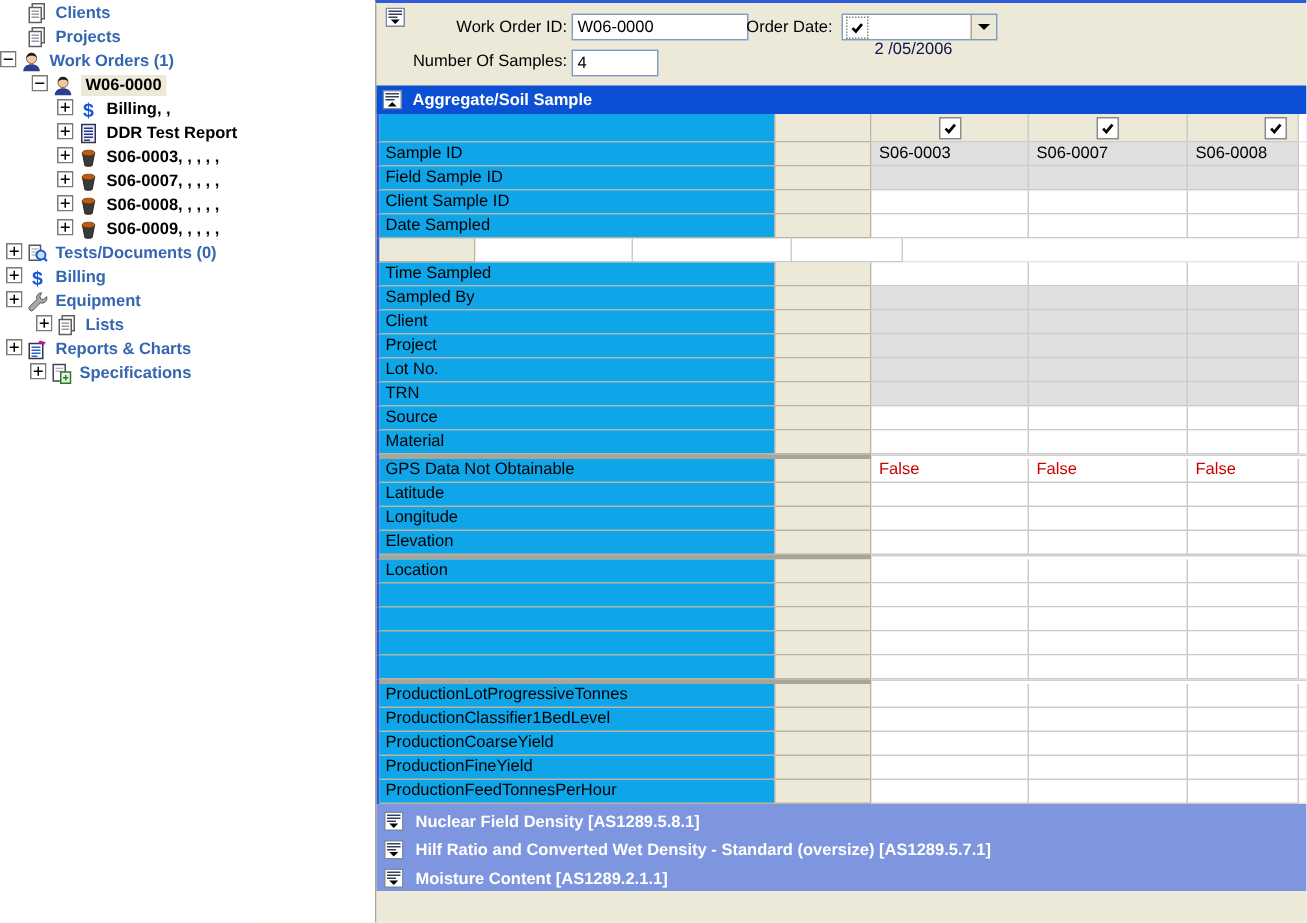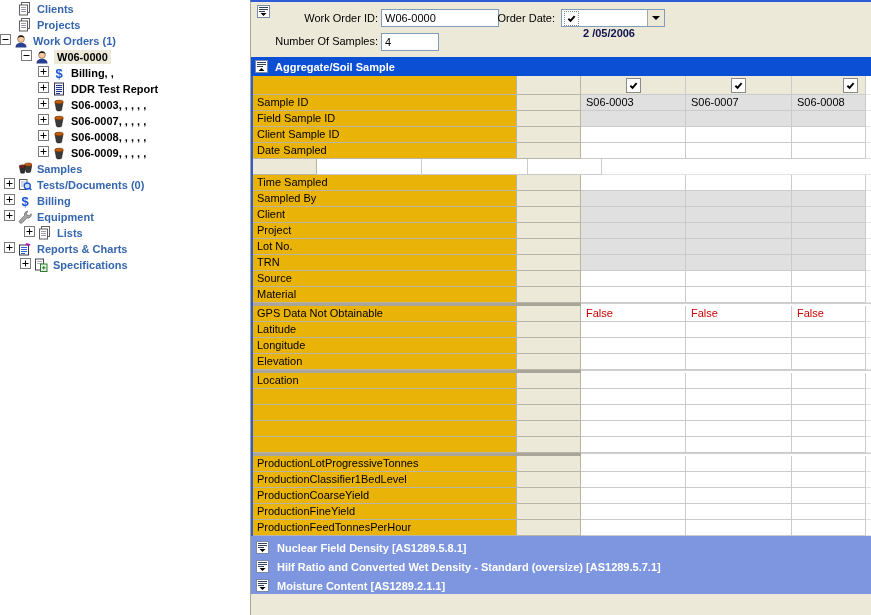--- a/index.html
+++ b/index.html
@@ -37,39 +37,39 @@
     position:absolute;height:14px;border:1px solid #7F9DB9;background:#fff;
     font-family:"Liberation Sans",sans-serif;font-size:11px;padding:1px 3px;color:#000;
   }
   #wo-input{left:130px;top:7px;width:110px;}
   #ns-input{left:130px;top:31px;width:50px;}
   .datepicker{
     position:absolute;left:310px;top:7px;width:104px;height:18px;background:#fff;
     border:1px solid #7F9DB9;box-sizing:border-box;display:flex;align-items:center;
   }
   .dp-check{width:13px;height:13px;margin-left:2px;border:1px dotted #888;flex:none;display:flex;align-items:center;justify-content:center;}
-  .dp-text{flex:1;padding-left:4px;color:#10124f;font-weight:bold;margin-top:30px;}
+  .dp-text{flex:1;padding-left:4px;color:#10124f;font-weight:normal;margin-top:30px;}
   .dp-btn{width:16px;height:16px;background:#ECE9D8;border-left:1px solid #aca899;
     display:flex;align-items:center;justify-content:center;flex:none;}
   .dp-arrow{width:0;height:0;border-left:4px solid transparent;border-right:4px solid transparent;border-top:4px solid #000;}
   .panelbtn{width:13px;height:13px;flex:none;}
   .panelbtn svg{display:block;}
   .collapse-top{position:absolute;left:6px;top:3px;}
   
   .aggbar{
     height:19px;background:#0B50D4;color:#fff;font-weight:bold;
     display:flex;align-items:center;flex:none;padding-left:4px;gap:7px;
   }
   
   .grid{flex:none;background:#ECE9D8;}
   .grow{display:flex;height:16px;}
   .grow.cbrow{height:19px;}
   .edge{width:2px;background:#2E5BD8;flex:none;}
   .c{box-sizing:border-box;flex:none;overflow:hidden;line-height:13px;}
-  .lab{width:264px;background:#eab308;border-right:1px solid #b9b5a6;border-bottom:1px solid #b9b5a6;padding:1px 2px 0 4px;color:#000;}
+  .lab{width:264px;background:#0ea5e9;border-right:1px solid #b9b5a6;border-bottom:1px solid #b9b5a6;padding:1px 2px 0 4px;color:#000;}
   .sp{width:64px;background:#ECE9D8;border-right:1px solid #b9b5a6;border-bottom:1px solid #b9b5a6;}
   .v{width:105px;background:#fff;border-right:1px solid #cbcbcb;border-bottom:1px solid #cbcbcb;padding:1px 2px 0 5px;color:#000;}
   .v.gray{background:#E0E0E0;}
   .v.red{color:#CC0000;}
   .v.cb{background:#ECE9D8;display:flex;align-items:center;justify-content:center;padding:0;}
   .v.cb.right{justify-content:flex-end;padding-right:7px;}
   .sliver{flex:1;background:#fff;border-bottom:1px solid #e4e4e4;}
   .sep{height:3px;display:flex;}
   .sep .sedge{width:2px;background:#2E5BD8;flex:none;}
   .sep .slab{width:328px;background:#a9a599;flex:none;}
@@ -221,36 +221,20 @@
       </span>
       <span class="ticon">
         <svg width="14" height="14" viewBox="0 0 14 14">
           <path d="M3 4.4h8l-1.5 7.8c-.1.9-4.9.9-5 0z" fill="#3a3a3a" stroke="#1a1a1a" stroke-width=".6"></path>
           <ellipse cx="7" cy="4" rx="4.3" ry="1.9" fill="#c05a10" stroke="#5a2d00" stroke-width=".5"></ellipse>
         </svg>
       </span>
       <span class="tlabel black">S06-0009, , , , ,</span>
     </div>
     <div class="trow" style="padding-left: 4px;">
-      <span class="texp"></span>
-      <span class="ticon">
-        <svg width="14" height="14" viewBox="0 0 14 14">
-          <g transform="translate(-1,1) scale(.8)">
-            <path d="M3 4.4h8l-1.5 7.8c-.1.9-4.9.9-5 0z" fill="#303030" stroke="#1a1a1a" stroke-width=".6"></path>
-            <ellipse cx="7" cy="4" rx="4.3" ry="1.9" fill="#7a1f1f" stroke="#5a2d00" stroke-width=".5"></ellipse>
-          </g>
-          <g transform="translate(4,-1) scale(.9)">
-            <path d="M3 4.4h8l-1.5 7.8c-.1.9-4.9.9-5 0z" fill="#3a3a3a" stroke="#1a1a1a" stroke-width=".6"></path>
-            <ellipse cx="7" cy="4" rx="4.3" ry="1.9" fill="#c05a10" stroke="#5a2d00" stroke-width=".5"></ellipse>
-          </g>
-        </svg>
-      </span>
-      <span class="tlabel blue">Samples</span>
-    </div>
-    <div class="trow" style="padding-left: 4px;">
       <span class="texp">
         <svg width="11" height="11" viewBox="0 0 11 11">
           <rect x="0.5" y="0.5" width="10" height="10" fill="#fff" stroke="#7a7a7a"></rect>
           <path d="M2.5 5.5h6M5.5 2.5v6" stroke="#000"></path>
         </svg>
       </span>
       <span class="ticon">
         <svg width="14" height="14" viewBox="0 0 14 14">
           <rect x="1.5" y="1.5" width="7.5" height="10" fill="#fff" stroke="#556"></rect>
           <path d="M3 4h4.5M3 6h4.5M3 8h3" stroke="#99a" stroke-width=".8"></path>

